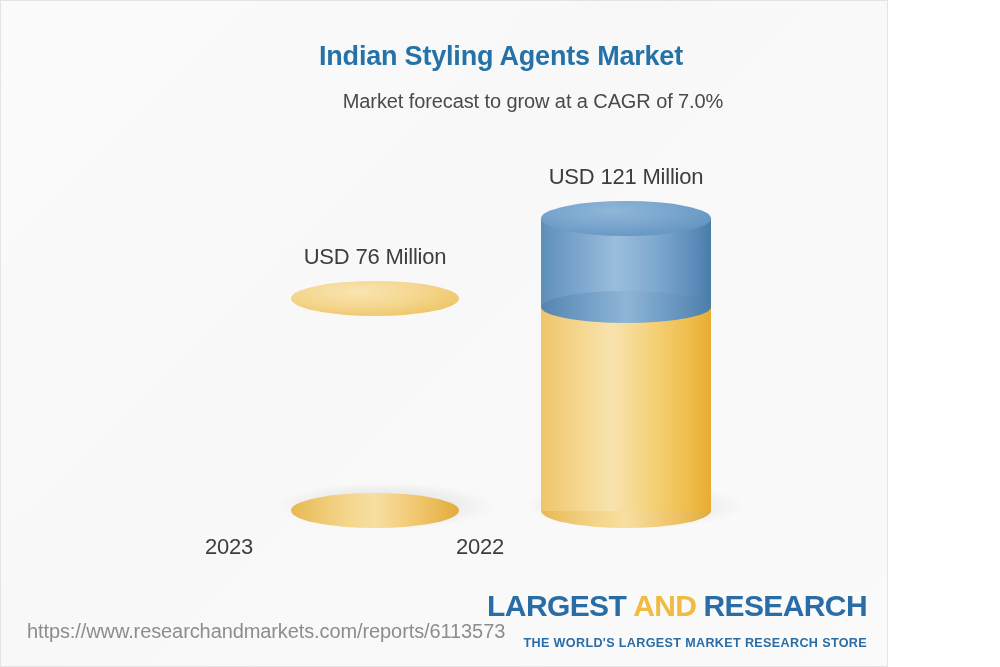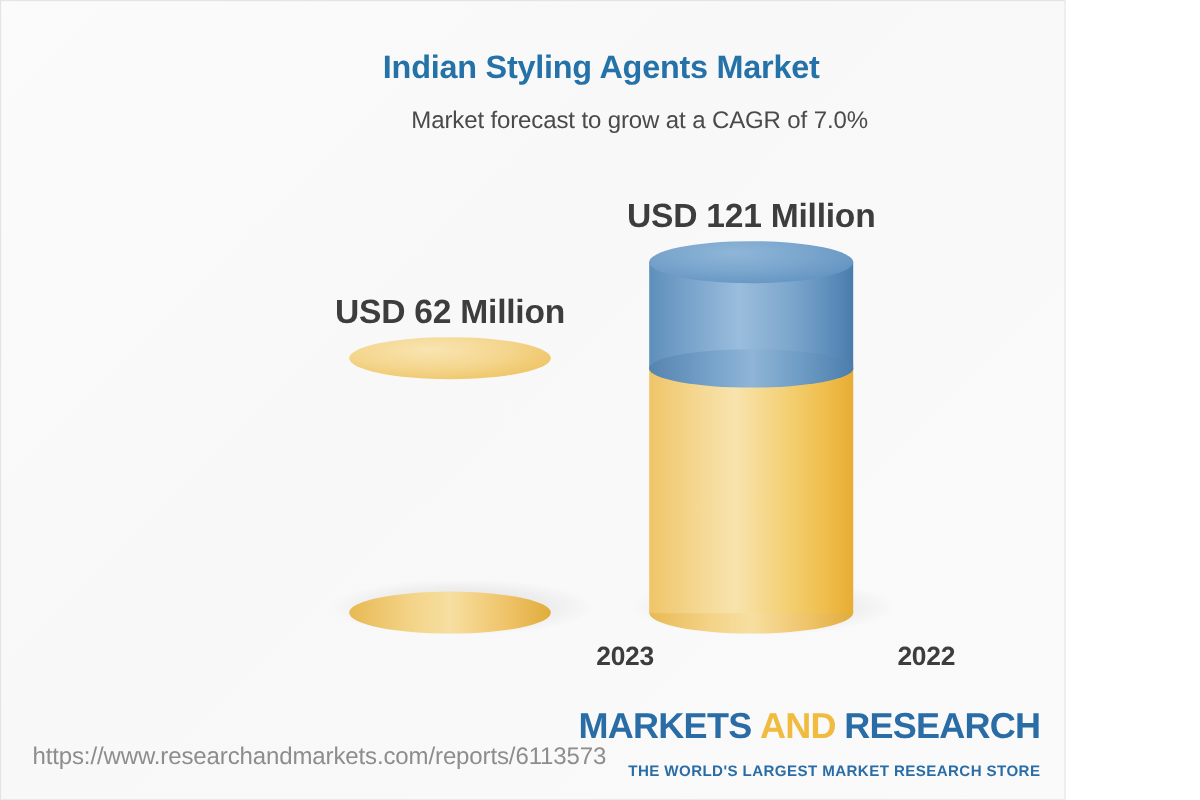--- a/index.html
+++ b/index.html
@@ -58,32 +58,32 @@
   }
 
   .bar-group {
     position: absolute;
   }
 
   .value-label {
     position: absolute;
     width: 340px;
     text-align: center;
-    font-size: 28px;
-    font-weight: bold;
+    font-size: 22px;
+    font-weight: normal;
     color: #3d3d3d;
     letter-spacing: -0.2px;
   }
 
   .cat-label {
     position: absolute;
     width: 340px;
-    text-align: right;
+    text-align: left;
     font-size: 22px;
-    font-weight: bold;
+    font-weight: normal;
     color: #3d3d3d;
     letter-spacing: -0.2px;
   }
 
   
   .cyl {
     position: absolute;
   }
   .cyl-body {
     position: absolute;
@@ -148,21 +148,21 @@
 
 <div id="chart-card">
 
   <div id="chart-title">Indian Styling Agents Market</div>
   <div id="chart-subtitle">Market forecast to grow at a CAGR of 7.0%</div>
 
   <div id="plot-area">
 
     <div class="bar-group" style="left:204px; top:0; width:340px; height:600px;">
 
-      <div class="value-label" style="top:243px; left:0;">USD 62 Million</div>
+      <div class="value-label" style="top:243px; left:0;">USD 76 Million</div>
 
       <div class="cyl-shadow" style="left:72px; top:482px; width:216px; height:46px;"></div>
 
       <div class="cyl" style="left:86px; top:280px; width:168px; height:248px;">
 
         <div class="cyl-bottom" style="top:212px; height:35px;
                     background: linear-gradient(to right,#E8B953 0%,#F3D387 30%,#F7DFA1 50%,#EFC368 78%,#E0AC3C 100%);"></div>
 
         <div class="cyl-body" style="top:17px; height:213px;
                     background: linear-gradient(to right,
@@ -219,18 +219,18 @@
 
       <div class="cat-label" style="top:533px; left:0;">2022</div>
     </div>
 
   </div>
 
   <div id="footer-url">https://www.researchandmarkets.com/reports/6113573</div>
 
   <div id="logo-block">
     <div id="logo-wordmark">
-      <span class="w-blue">MARKETS</span><span class="w-gold" style="margin:0 7px;">AND</span><span class="w-blue">RESEARCH</span>
+      <span class="w-blue">LARGEST</span><span class="w-gold" style="margin:0 7px;">AND</span><span class="w-blue">RESEARCH</span>
     </div>
     <div id="logo-tagline">THE WORLD'S LARGEST MARKET RESEARCH STORE</div>
   </div>
 
 </div>
 
 </body></html>

